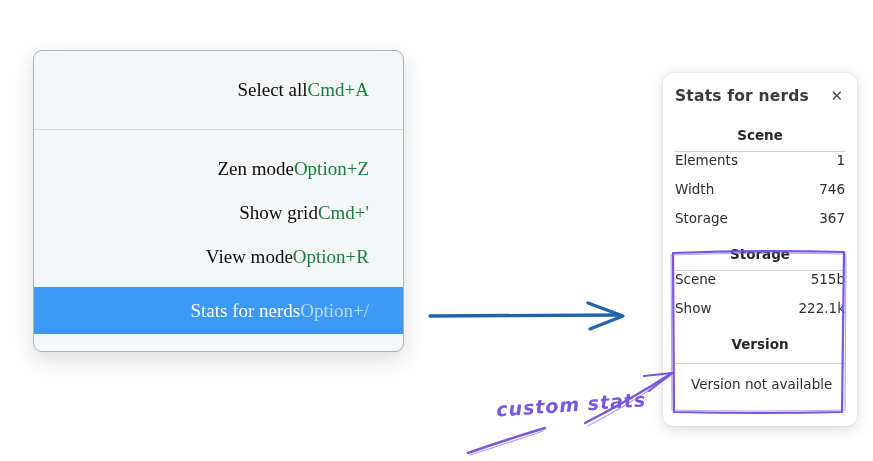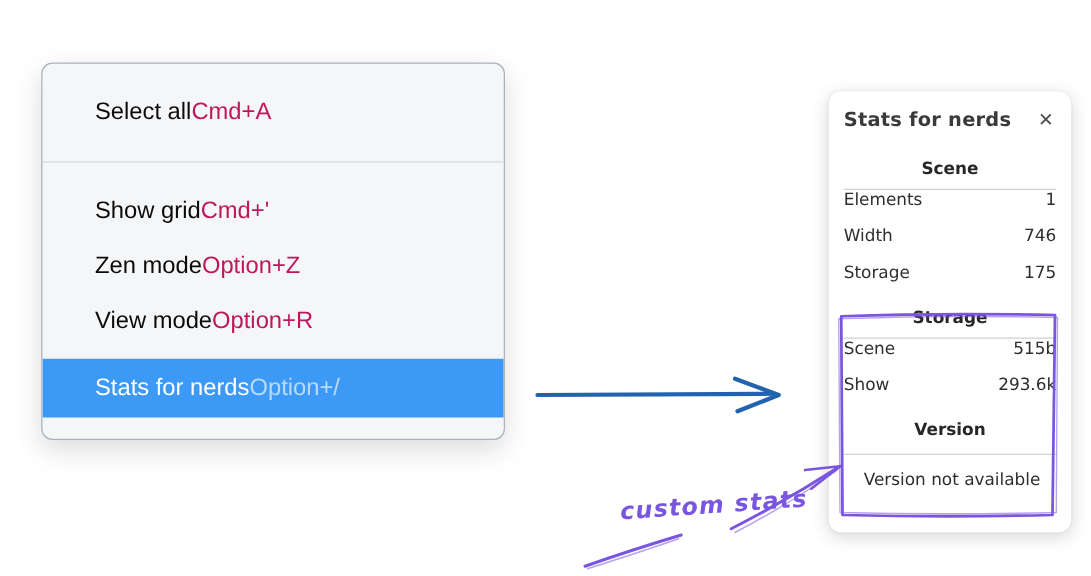--- a/index.html
+++ b/index.html
@@ -16,29 +16,30 @@
     position:absolute; left:33px; top:50px;
     width:371px; height:302px;
     background:#f5f6f7;
     border:1px solid #aab2bc;
     border-radius:9px;
     box-shadow:0 8px 22px rgba(0,0,0,.14);
     display:flex; flex-direction:column;
     overflow:hidden;
   }
   .menu-item {
-    display:flex; align-items:center; justify-content:flex-start;
+    display:flex; align-items:center; justify-content:flex-end;
     padding:0 34px 0 42px;
     font-size:19px; color:#0b0b0c;
     flex:0 0 auto;
+    font-family:Liberation Serif, serif;
   }
   .mi-first { height:78px; }
   .mi-std   { height:44px; }
   .mi-sel   { height:47px; background:var(--highlight); color:#ffffff; }
-  .mi-shortcut { color:#be185d; }
+  .mi-shortcut { color:#15803d; }
   .mi-sel .mi-shortcut { color:#b9dafb; }
   .menu-divider { height:1px; background:#d5d8db; flex:0 0 auto; }
   .gap17 { height:17px; flex:0 0 auto; }
   .gap8  { height:8px;  flex:0 0 auto; }
 
   
   .blue-arrow { position:absolute; left:423px; top:293px; }
   .blue-arrow path { stroke:var(--blue); stroke-width:3.4; fill:none; stroke-linecap:round; stroke-linejoin:round; }
 
   
@@ -82,26 +83,26 @@
 <body>
 
 <div class="context-menu">
   <div class="menu-item mi-first">
     <span class="mi-label">Select all</span>
     <span class="mi-shortcut">Cmd+A</span>
   </div>
   <div class="menu-divider"></div>
   <div class="gap17"></div>
   <div class="menu-item mi-std">
+    <span class="mi-label">Zen mode</span>
+    <span class="mi-shortcut">Option+Z</span>
+  </div>
+  <div class="menu-item mi-std">
     <span class="mi-label">Show grid</span>
     <span class="mi-shortcut">Cmd+'</span>
-  </div>
-  <div class="menu-item mi-std">
-    <span class="mi-label">Zen mode</span>
-    <span class="mi-shortcut">Option+Z</span>
   </div>
   <div class="menu-item mi-std">
     <span class="mi-label">View mode</span>
     <span class="mi-shortcut">Option+R</span>
   </div>
   <div class="gap8"></div>
   <div class="menu-item mi-sel">
     <span class="mi-label">Stats for nerds</span>
     <span class="mi-shortcut">Option+/</span>
   </div>
@@ -123,32 +124,32 @@
   <div class="stat-row">
     <span>Elements</span>
     <span>1</span>
   </div>
   <div class="stat-row">
     <span>Width</span>
     <span>746</span>
   </div>
   <div class="stat-row">
     <span>Storage</span>
-    <span>175</span>
+    <span>367</span>
   </div>
 
   <div class="sec-head tight">Storage</div>
   <div class="sec-hr"></div>
   <div class="stat-row">
     <span>Scene</span>
     <span>515b</span>
   </div>
   <div class="stat-row">
     <span>Show</span>
-    <span>293.6k</span>
+    <span>222.1k</span>
   </div>
 
   <div class="sec-head tight">Version</div>
   <div class="sec-hr wide-gap"></div>
   <div class="panel-note">Version not available</div>
 </div>
 
 <svg class="purple-box" width="186" height="175" viewBox="0 0 186 175">
   <path d="M 8 8 Q 90 5 179 7 L 177 167 Q 95 169 9 167 Z" stroke-width="2.2"></path>
   <path d="M 6 10 Q 92 7 181 9 L 180 165 Q 90 167 7 165 Z" stroke-width="1.1" opacity="0.55"></path>

